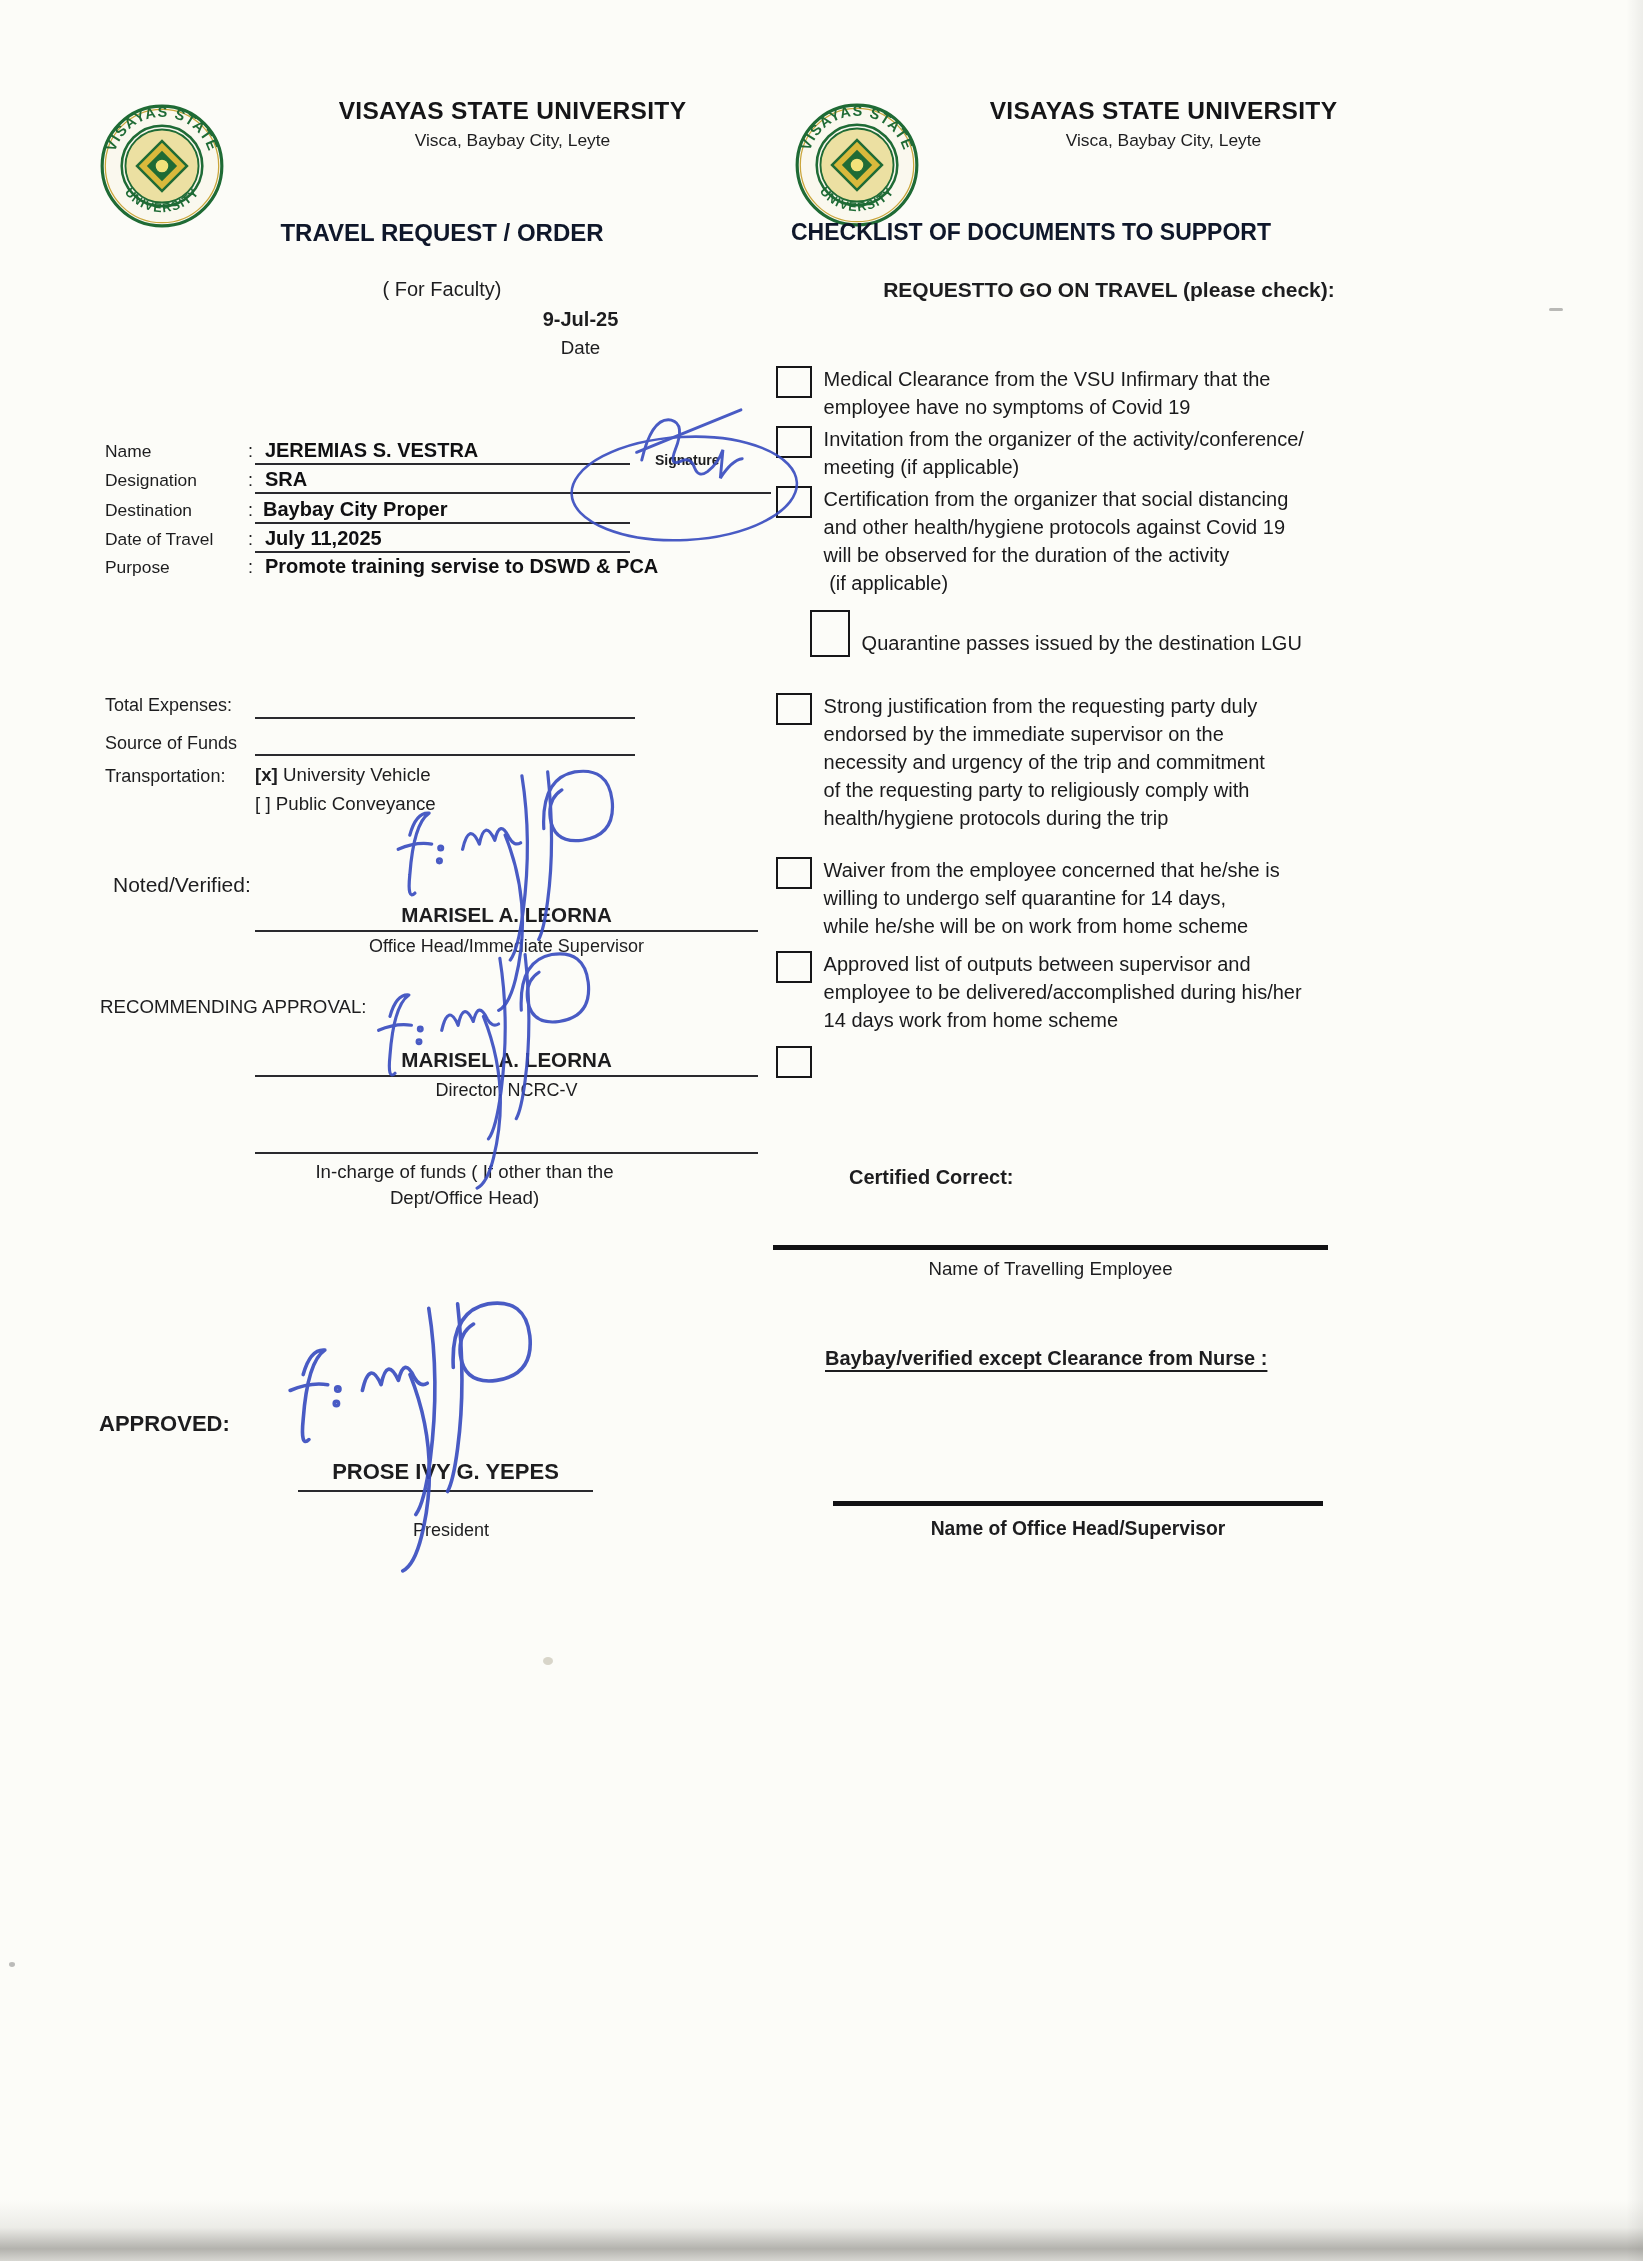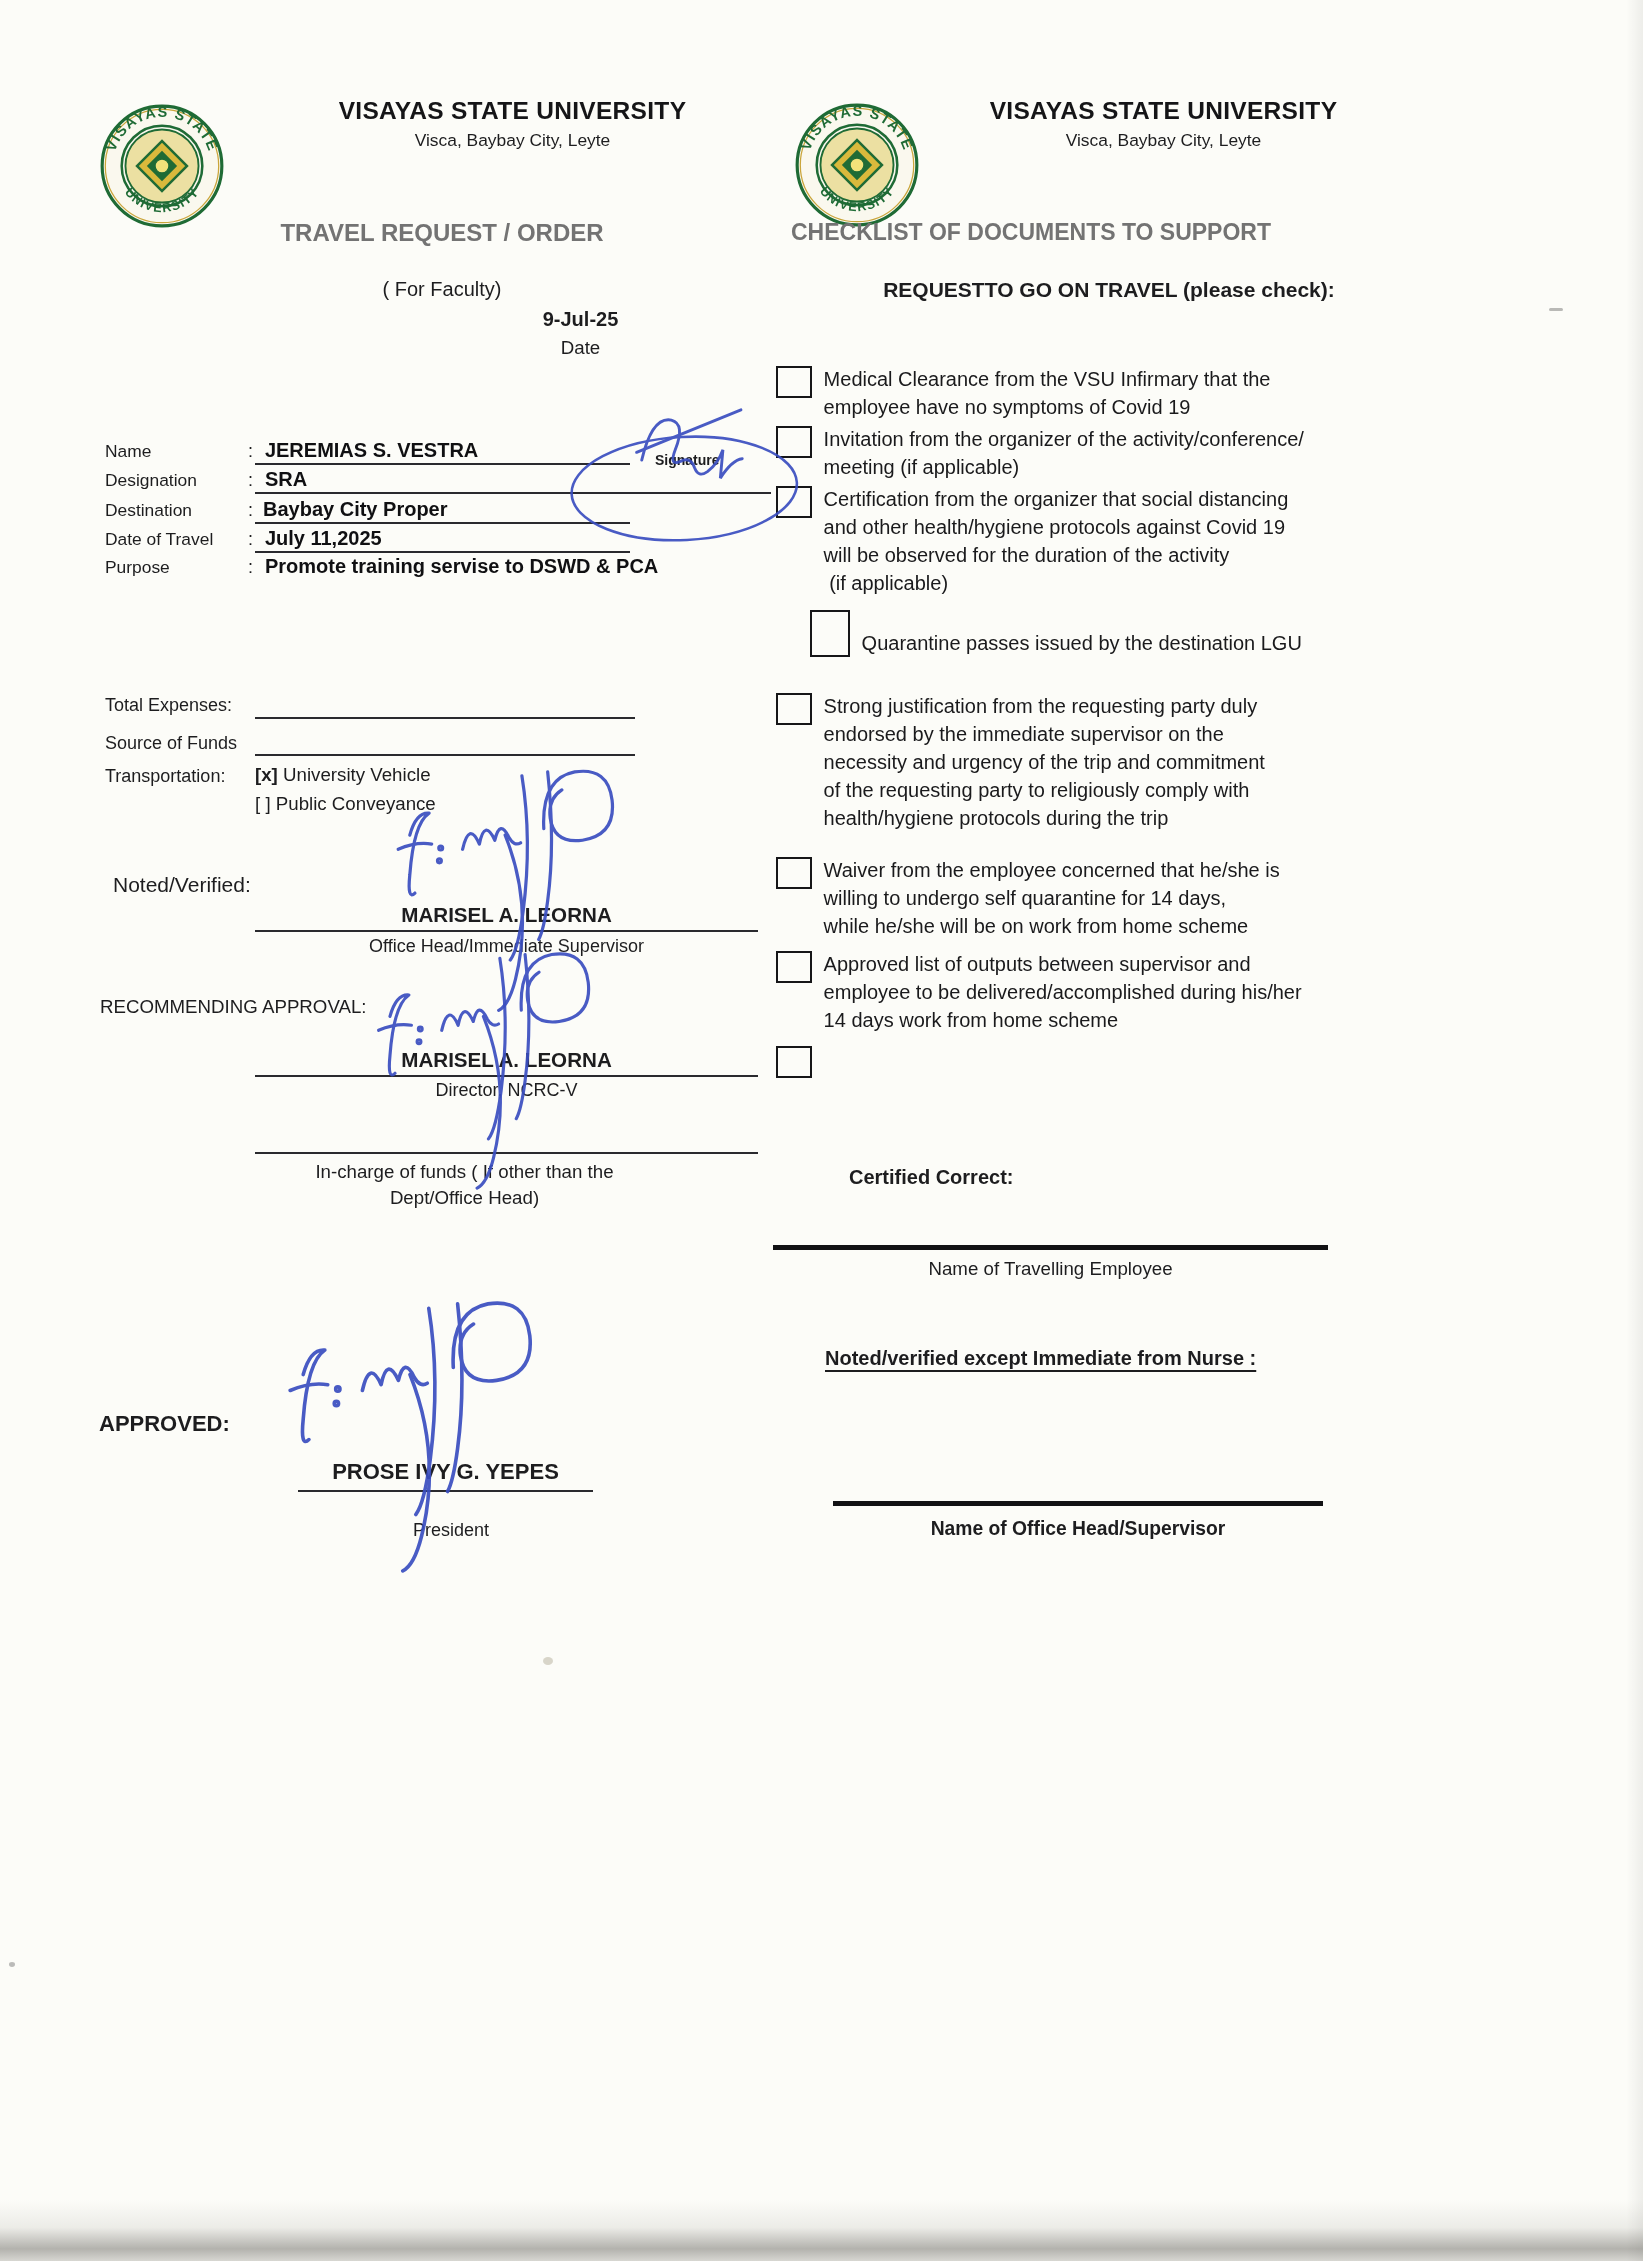--- a/index.html
+++ b/index.html
@@ -10,21 +10,21 @@
     color:#1d1d1f;
   }
   .abs{position:absolute;}
   .b{font-weight:bold;}
   .ctr{text-align:center;}
   .pre{white-space:pre-line;}
   .rule{position:absolute;height:1.9px;background:#2a2a2e;}
   .rule.thick{height:4.5px;background:#121214;}
   .uni-name{font-size:24.5px;font-weight:bold;letter-spacing:0.3px;color:#151517;}
   .uni-addr{font-size:17.4px;margin-top:5.2px;}
-  .col-title{font-size:24px;font-weight:bold;color:#737373;}
+  .col-title{font-size:24px;font-weight:bold;color:#0f172a;}
   .frow{left:105px;display:flex;width:799px;align-items:baseline;}
   .flabel{width:143px;font-size:17.4px;}
   .fcolon{width:13px;font-size:18px;}
   .fvalue{font-size:20px;font-weight:bold;margin-left:3.9px;color:#101012;}
   .small-lbl{font-size:18px;}
   .checklist{display:flex;flex-direction:column;}
   .chk-item{display:flex;gap:11.6px;align-items:flex-start;}
   .chk-box{flex:0 0 auto;width:32px;height:28px;border:2.6px solid #161618;margin-top:1.3px;background:transparent;}
   .chk-item.tall{align-items:flex-end;margin-left:34px;}
   .chk-item.tall .chk-box{width:36px;height:43px;}
@@ -215,21 +215,21 @@
     </div>
     <div class="chk-item">
       <span class="chk-box"></span>
     </div>
   </div>
 
   <div class="abs b" style="left:849px;top:1166px;font-size:20px">Certified Correct:</div>
   <div class="rule thick" style="left:773px;top:1245px;width:555px"></div>
   <div class="abs ctr" style="left:773px;top:1258px;width:555px;font-size:18.7px">Name of Travelling Employee</div>
 
-  <div class="abs b" style="left:825px;top:1347px;font-size:20px;text-decoration:underline;text-underline-offset:4.5px">Noted/verified except Immediate from Nurse :</div>
+  <div class="abs b" style="left:825px;top:1347px;font-size:20px;text-decoration:underline;text-underline-offset:4.5px">Baybay/verified except Clearance from Nurse :</div>
 
   <div class="rule thick" style="left:833px;top:1501px;width:490px"></div>
   <div class="abs ctr b" style="left:833px;top:1518px;width:490px;font-size:19.3px">Name of Office Head/Supervisor</div>
 
   <svg class="abs ink" style="left:0;top:0" width="1643" height="2261" viewBox="0 0 2550 3509" fill="none">
     <g stroke="#3a4ec0" stroke-width="4.5" stroke-linecap="round" opacity="0.92">
       <path d="M996,714 q16,-68 46,-62 q22,6 6,46 q-10,26 8,18 q16,-8 22,10 q6,16 20,6 q16,-12 24,-34 l-4,44 q18,-28 34,-30"></path>
       <path d="M988,702 L1150,636"></path>
       <ellipse cx="1062" cy="758" rx="175" ry="80" transform="rotate(-3 1062 758)" stroke-width="4"></ellipse>
     </g>

